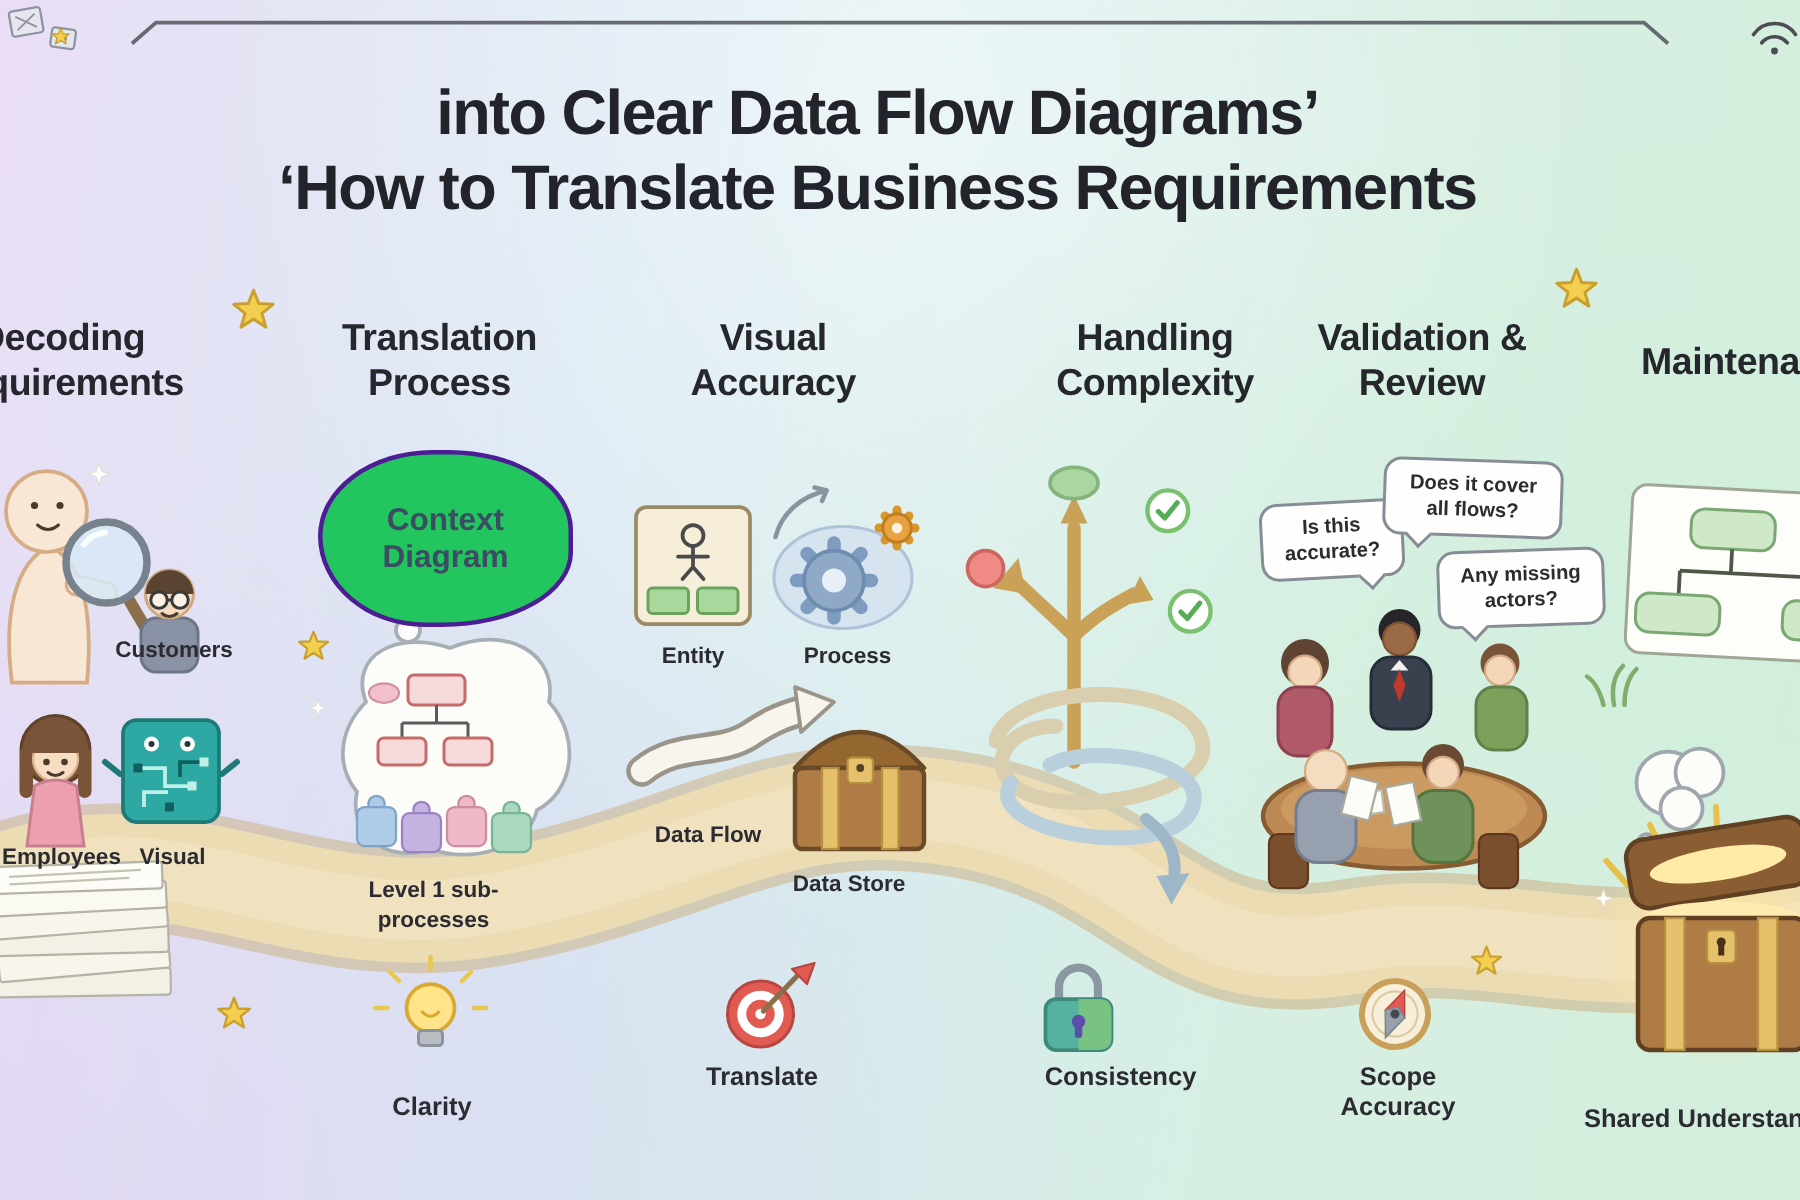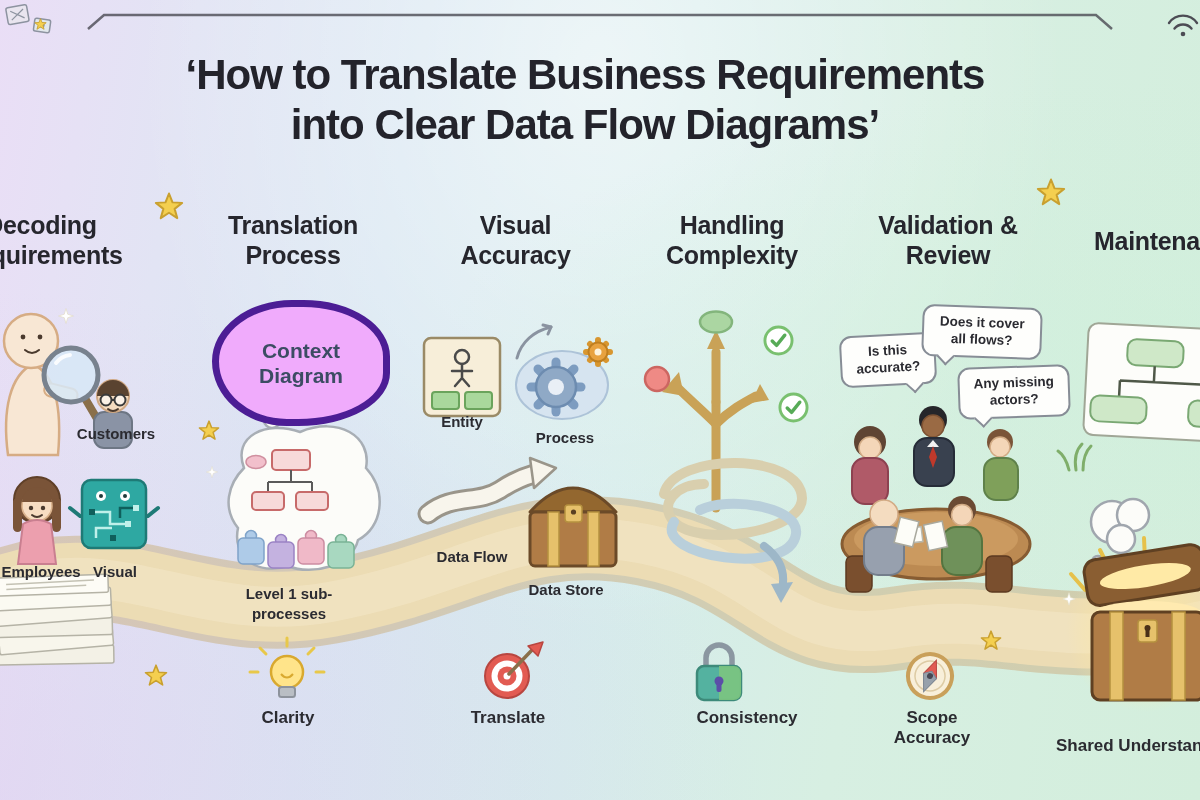--- a/index.html
+++ b/index.html
@@ -14,21 +14,21 @@
   .ov2{background:radial-gradient(ellipse at 0% 100%,rgba(223,203,240,.45),rgba(223,203,240,0) 45%)}
   .ov3{background:radial-gradient(ellipse at 100% 45%,rgba(206,240,218,.5),rgba(206,240,218,0) 45%)}
   .svg-art{position:absolute;left:0;top:0;z-index:1;display:block}
   .txt{position:absolute;z-index:2}
   .title{width:1170px;left:0;top:50px;text-align:center;font-weight:800;font-size:42px;line-height:1.18;color:#23232b;letter-spacing:-1px}
   .heading{font-weight:700;font-size:25px;line-height:1.2;color:#26262d;text-align:center;letter-spacing:-0.3px}
   .mini{font-weight:700;font-size:15px;color:#2b2b31;text-align:center;line-height:1.3}
   .principle{font-weight:700;font-size:17px;color:#2b2b31;text-align:center}
   .context-bubble{
     display:flex;align-items:center;justify-content:center;
-    background:#f0abfc;border:7px solid #4c1d95;
+    background:#22c55e;border:3px solid #4c1d95;
     border-radius:48% 52% 55% 45% / 52% 48% 45% 55%;
     font-weight:700;font-size:21px;line-height:1.2;color:#3c4c63;text-align:center;padding:6px;
   }
   .bubble{
     position:absolute;z-index:2;background:#fefefc;border:2.5px solid #878d96;border-radius:12px;
     padding:7px 8px;font-weight:700;font-size:13.5px;line-height:1.25;color:#2b2b31;text-align:center;
   }
   .bubble::after{
     content:"";position:absolute;width:11px;height:11px;background:#fefefc;
     border-right:2.5px solid #878d96;border-bottom:2.5px solid #878d96;
@@ -339,40 +339,40 @@
   <use href="#star" x="198" y="420" width="22" height="22"></use>
   <use href="#star" x="144" y="664" width="24" height="24"></use>
   <use href="#star" x="980" y="630" width="22" height="22"></use>
   <use href="#star" x="34" y="18" width="13" height="13"></use>
   <use href="#sparkle" x="58" y="308" width="16" height="16"></use>
   <use href="#sparkle" x="206" y="466" width="12" height="12"></use>
   <use href="#sparkle" x="1062" y="592" width="14" height="14"></use>
 </svg>
 
 <div class="txt title">
+  <div>into Clear Data Flow Diagrams’</div>
   <div>‘How to Translate Business Requirements</div>
-  <div>into Clear Data Flow Diagrams’</div>
 </div>
 
 <div class="txt heading" style="left:-50px;top:210px;width:182px">Decoding Requirements</div>
 <div class="txt heading" style="left:208px;top:210px;width:170px">Translation Process</div>
 <div class="txt heading" style="left:428px;top:210px;width:175px">Visual Accuracy</div>
-<div class="txt heading" style="left:642px;top:210px;width:180px">Handling Complexity</div>
+<div class="txt heading" style="left:680px;top:210px;width:180px">Handling Complexity</div>
 <div class="txt heading" style="left:873px;top:210px;width:150px">Validation &amp; Review</div>
 <div class="txt heading" style="left:1094px;top:226px;width:220px;text-align:left">Maintenance</div>
 
 <div class="txt mini" style="left:66px;top:424px;width:100px">Customers</div>
 <div class="txt mini" style="left:-5px;top:562px;width:92px">Employees</div>
 <div class="txt mini" style="left:76px;top:562px;width:78px">Visual</div>
 
 <div class="txt context-bubble" style="left:212px;top:300px;width:152px;height:100px">Context Diagram</div>
 <div class="txt mini" style="left:222px;top:584px;width:134px">Level 1 sub-processes</div>
-<div class="txt principle" style="left:240px;top:708px;width:96px">Clarity</div>
-
-<div class="txt mini" style="left:424px;top:412px;width:76px">Entity</div>
+<div class="txt principle" style="left:240px;top:728px;width:96px">Clarity</div>
+
+<div class="txt mini" style="left:424px;top:428px;width:76px">Entity</div>
 <div class="txt mini" style="left:524px;top:428px;width:82px">Process</div>
 <div class="txt mini" style="left:424px;top:547px;width:96px">Data Flow</div>
 <div class="txt mini" style="left:516px;top:580px;width:100px">Data Store</div>
 <div class="txt principle" style="left:458px;top:708px;width:100px">Translate</div>
 
 <div class="txt principle" style="left:688px;top:708px;width:118px">Consistency</div>
 
 <div class="bubble tail-right" style="left:840px;top:334px;width:76px;transform:rotate(-3deg)">Is this accurate?</div>
 <div class="bubble" style="left:922px;top:306px;width:100px;transform:rotate(2deg)">Does it cover all flows?</div>
 <div class="bubble" style="left:958px;top:366px;width:92px;transform:rotate(-2deg)">Any missing actors?</div>

